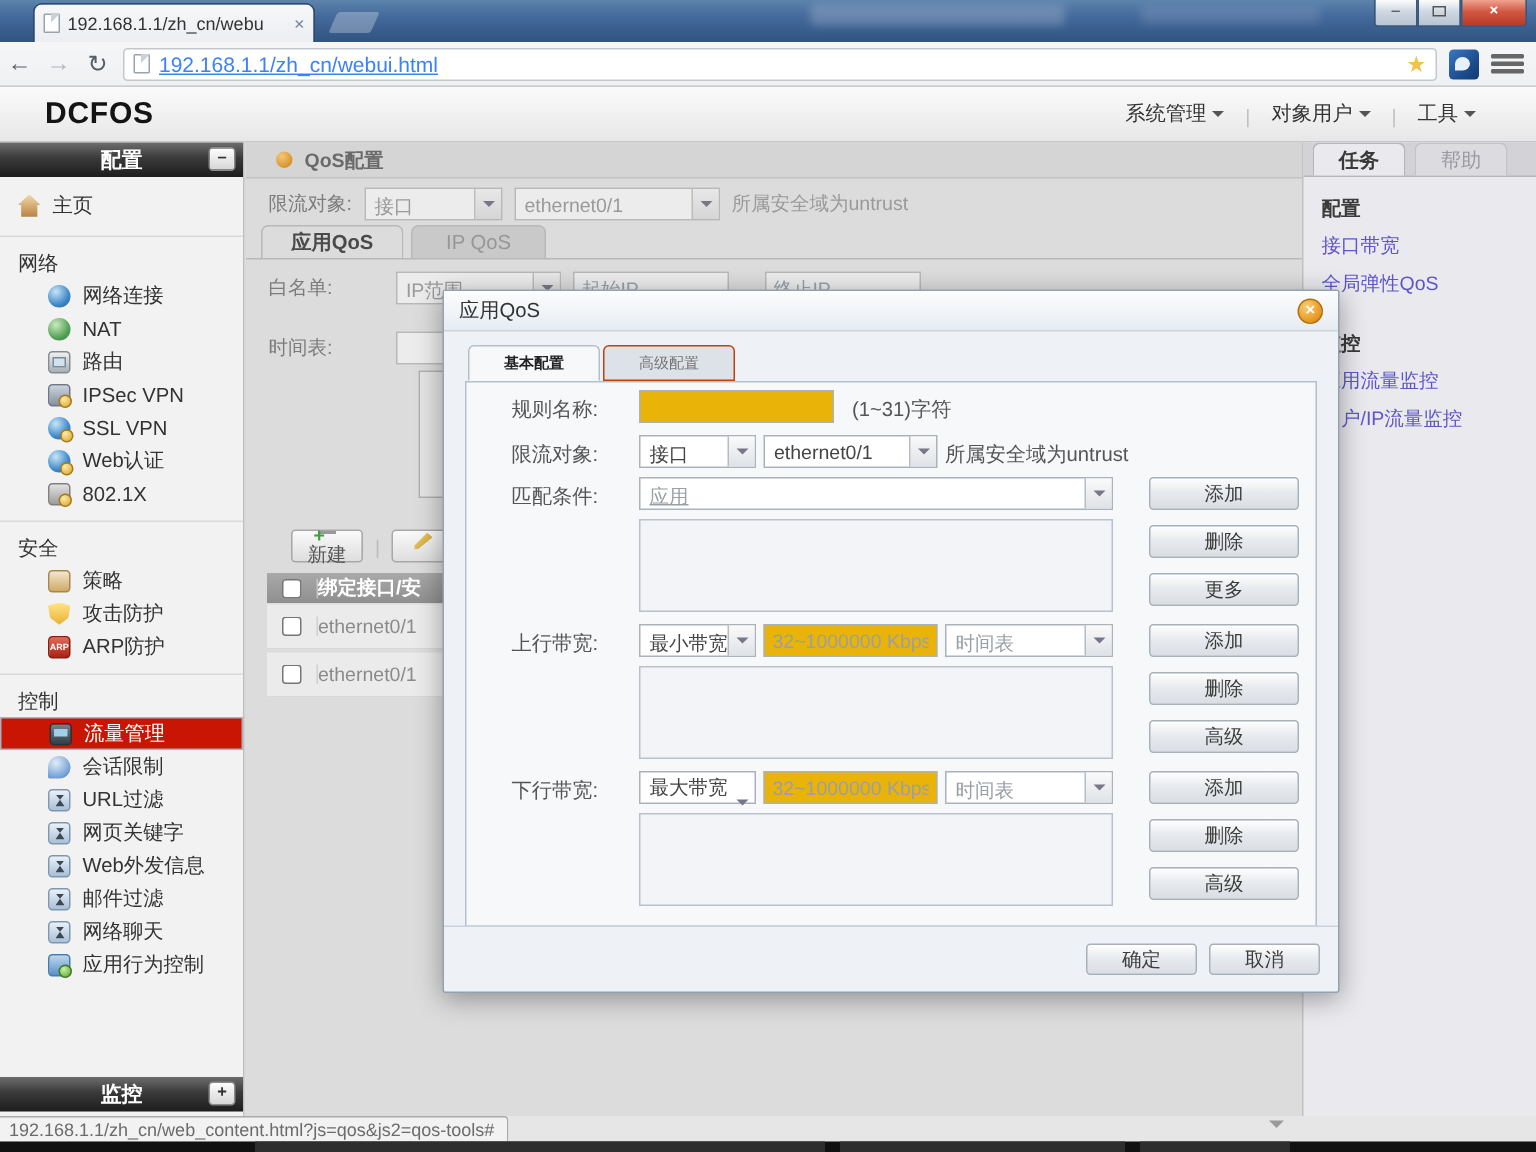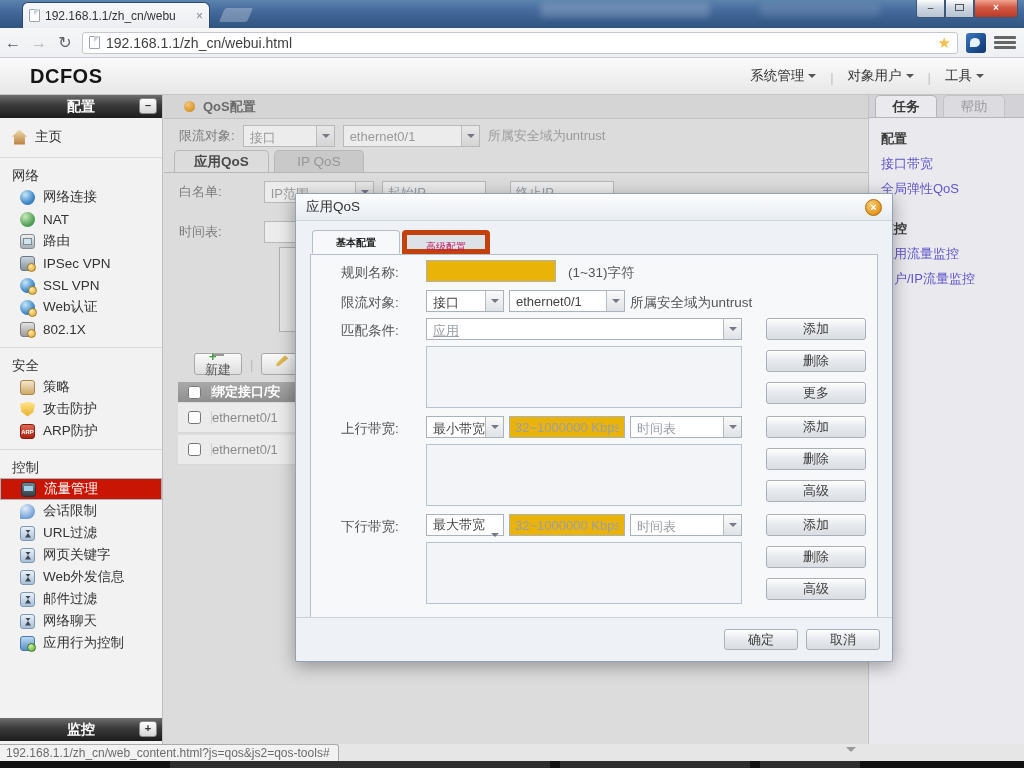--- a/index.html
+++ b/index.html
@@ -23,42 +23,42 @@
   .wbtn { width:29px; height:18px; border:1px solid #3c5878; border-top:none; background:linear-gradient(#fdfdfd,#cfd8e2 45%,#b8c4d2);
     color:#333; font-size:10px; line-height:16px; text-align:center; }
   .wbtn.min { border-radius:0 0 0 3px; }
   .wbtn.close { width:44px; background:linear-gradient(#f0a391,#d25843 45%,#b93a26); color:#fff; font-weight:bold; border-radius:0 0 3px 0; }
   .maxglyph { display:inline-block; width:9px; height:7px; border:1.5px solid #555; margin-top:4px; }
 
   .navbar { position:absolute; left:0; top:28px; width:1024px; height:30px; background:linear-gradient(#f6f6f7,#eef0f2); border-bottom:1px solid #c9cdd2; display:flex; align-items:center; }
   .navico { font-size:16px; width:26px; text-align:center; color:#5a5f66; flex:none; }
   .navico.fwd { color:#b2b7bd; }
   .omnibox { flex:1; height:22px; margin:0 8px 0 4px; background:#fff; border:1px solid #c3c8ce; border-radius:3px; display:flex; align-items:center; padding:0 6px; gap:6px; }
-  .omni-url { flex:1; font-size:14px; color:#404040; }
+  .omni-url { flex:1; font-size:14px; color:#3b82f6;text-decoration:underline; }
   .star { color:#f2c24e; font-size:15px; flex:none; }
   .ext-ico { width:20px; height:20px; border-radius:3px; flex:none; background:linear-gradient(135deg,#3d78c2 0%,#1d4e8f 60%,#123a6e); position:relative; }
   .ext-ico::after { content:""; position:absolute; left:4px; top:5px; width:10px; height:9px; background:#e8f1fa; border-radius:50% 50% 50% 0; }
   .menu-ico { width:22px; margin:0 8px; flex:none; }
   .menu-ico div { height:3px; background:#666; margin:2px 0; border-radius:1px; }
 
   
   .appheader { position:absolute; left:0; top:58px; width:1024px; height:37px; background:linear-gradient(#fbfbfb,#e7e7e7); border-bottom:1px solid #c6c6c6; display:flex; align-items:center; }
   .logo { font-size:20px; font-weight:800; letter-spacing:.5px; color:#141414; margin-left:30px; }
   .hmenus { margin-left:auto; display:flex; align-items:flex-end; margin-right:26px; }
   .hmenu { font-size:13.5px; color:#333; padding:0 14px; display:flex; align-items:center; gap:4px; }
   .hsep { color:#c0c0c0; }
   .caret { width:0; height:0; border:4px solid transparent; border-top-color:#555; margin-top:4px; }
 
   
   .sidebar { position:absolute; left:0; top:95px; width:163px; height:649px; background:#f2f2f2; border-right:1px solid #bfbfbf; }
   .sb-dark { height:23px; background:linear-gradient(#6d6d6d,#3a3a3a 45%,#1d1d1d); color:#fff; font-weight:bold; font-size:14px;
     display:flex; align-items:center; justify-content:center; position:relative; }
   .sb-darkbtn { position:absolute; right:5px; top:3px; width:18px; height:16px; background:linear-gradient(#fdfdfd,#d6d6d6); border:1px solid #8a8a8a; border-radius:3px; color:#333; font-size:11px; line-height:13px; text-align:center; font-weight:bold; }
   .sb-foot { position:absolute; left:0; bottom:3px; width:100%; }
-  .si { display:flex; align-items:center; gap:8px; height:22px; padding-left:20px; font-size:13.5px; color:#333; }
+  .si { display:flex; align-items:center; gap:8px; height:22px; padding-left:32px; font-size:13.5px; color:#333; }
   .si.home { padding-left:12px; height:26px; margin-top:6px; }
   .seclabel { padding-left:12px; font-size:13.5px; color:#333; height:20px; line-height:20px; margin-top:8px; }
   .sb-div { border-top:1px solid #dadada; margin:7px 0 0 0; }
   .si.sel { background:#c91604; color:#fff; }
   .icon { width:15px; height:15px; border-radius:3px; flex:none; position:relative; }
   .i-home { background:linear-gradient(#eed9a8,#b97f3e); clip-path:polygon(50% 0,100% 48%,86% 48%,86% 100%,14% 100%,14% 48%,0 48%); border-radius:0; }
   .i-globe { border-radius:50%; background:radial-gradient(circle at 35% 30%,#c6e6f8,#4189c9 60%,#1f5a95); }
   .i-nat { border-radius:50%; background:radial-gradient(circle at 35% 30%,#cdeabd,#55a45a 60%,#2d7c38); }
   .i-route { background:linear-gradient(#f0f0f0,#a8b0b6); border:1px solid #828c94; }
   .i-route::after { content:""; position:absolute; left:2px; top:3px; right:2px; height:5px; background:#cfe3f0; border:1px solid #7e8a93; }
@@ -114,21 +114,21 @@
   .r-tab.off { left:74px; width:62px; background:#dcdce0; border:1px solid #c2c2c8; border-bottom:none; color:#9a9aa0; }
   .r-sec { font-weight:bold; color:#3a3a3a; padding:12px 0 0 12px; }
   .r-link { color:#5f55c8; padding:7px 0 0 12px; font-size:13px; cursor:pointer; }
 
   
   .dialog { position:absolute; left:295px; top:193px; width:598px; height:469px; background:#eef1f5; border:1px solid #93a2b2; box-shadow:0 4px 18px rgba(0,0,0,.35); border-radius:2px; }
   .d-title { height:27px; background:linear-gradient(#fcfdfe,#e7ecf2); border-bottom:1px solid #ccd4dc; display:flex; align-items:center; padding:0 10px; font-size:13.5px; color:#333; }
   .d-close { margin-left:auto; width:17px; height:17px; border-radius:50%; background:radial-gradient(circle at 35% 30%,#f8cd77,#e89b25 65%,#c87d10); border:1px solid #b06d0a; color:#fff; font-weight:bold; font-size:11px; line-height:15px; text-align:center; }
   .d-tab { position:absolute; height:24px; line-height:24px; top:36px; text-align:center; border-radius:4px 4px 0 0; font-size:10px; }
   .d-tab.on { left:16px; width:88px; background:#f6f8fa; border:1px solid #b4bfca; border-bottom:1px solid #f6f8fa; font-weight:bold; color:#222; z-index:2; }
-  .d-tab.off { left:106px; width:88px; background:#dde2e8; border:5px solid #c2410c; color:#be185d; }
+  .d-tab.off { left:106px; width:88px; background:#dde2e8; border:1px solid #c2410c; color:#737373; }
   .d-panel { position:absolute; left:14px; right:14px; top:60px; height:364px; background:#f6f8fa; border:1px solid #b4bfca; }
   .d-label { position:absolute; left:45px; color:#555; font-size:13.5px; }
   .d-note { position:absolute; color:#555; font-size:13.5px; }
   .d-btn { position:absolute; left:470px; width:100px; height:22px; line-height:20px; text-align:center;
     background:linear-gradient(#fefefe,#e6e9ed 50%,#dadee3); border:1px solid #a8b0b8; border-radius:3px; color:#3d3d3d; font-size:13px; box-shadow:inset 0 1px 0 #fff; }
   .d-list { position:absolute; left:130px; width:316px; height:62px; background:#f2f4f7; border:1px solid #b8c2cc; }
   .d-foot { position:absolute; left:0; right:0; bottom:0; height:44px; border-top:1px solid #ccd2d9; }
   .d-foot .fbtn { position:absolute; top:11px; width:74px; height:21px; line-height:19px; text-align:center;
     background:linear-gradient(#fefefe,#e6e9ed 50%,#dadee3); border:1px solid #a8b0b8; border-radius:3px; color:#3d3d3d; box-shadow:inset 0 1px 0 #fff; }
 

